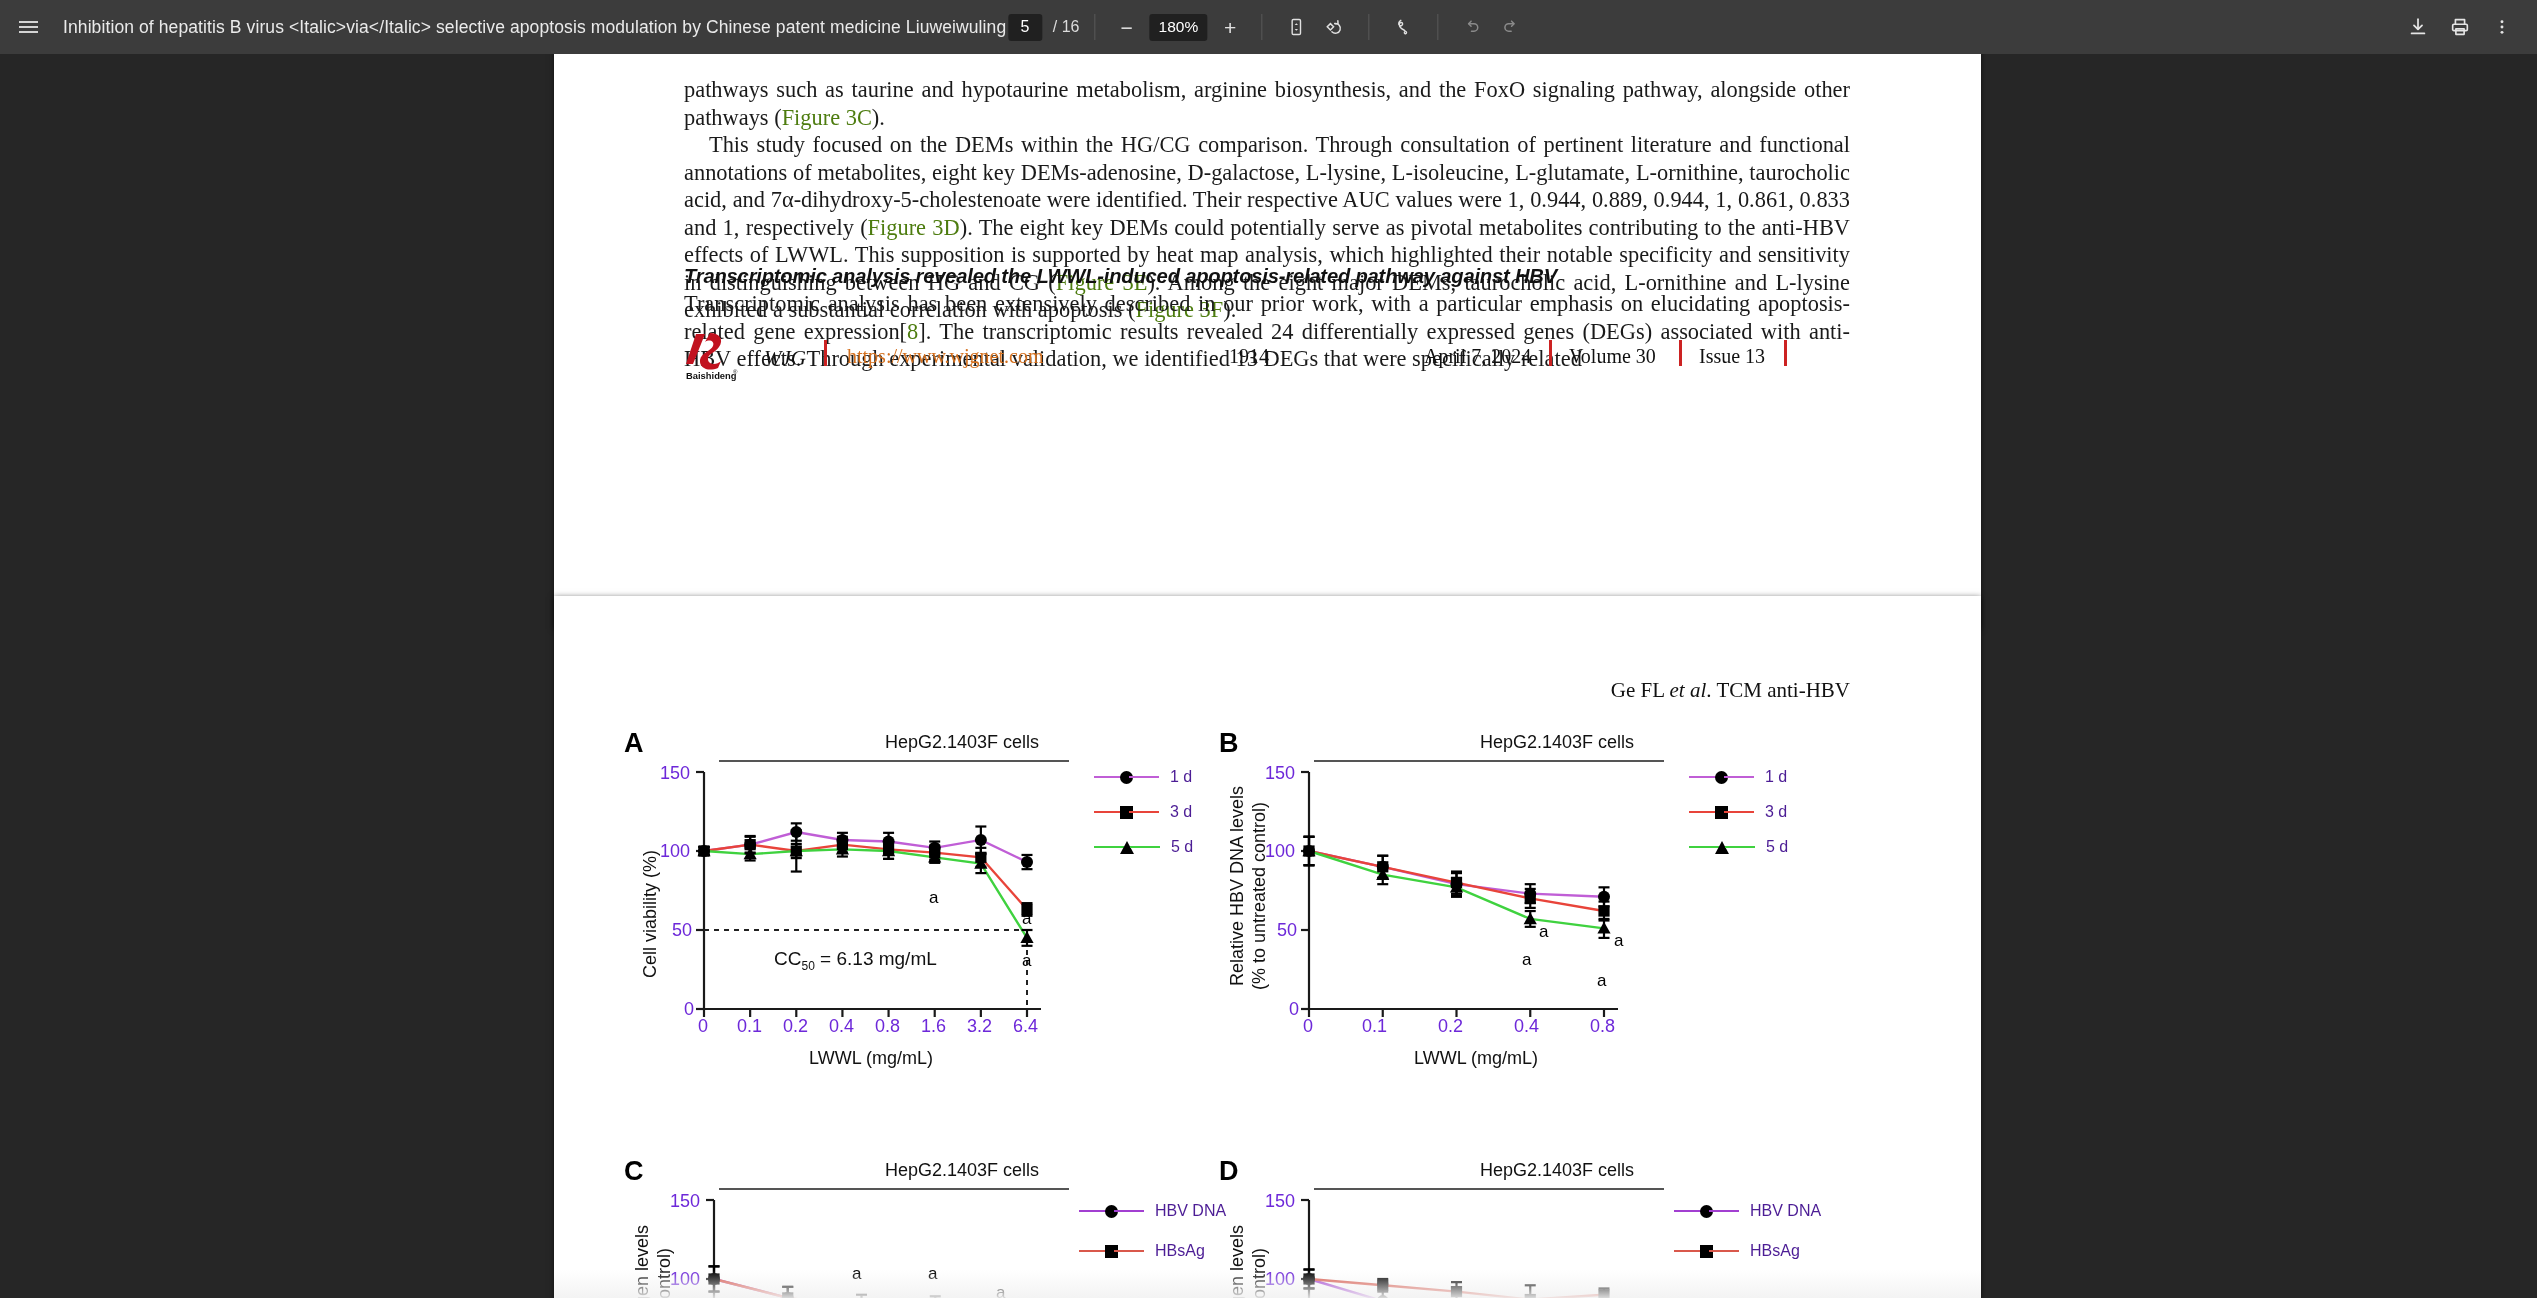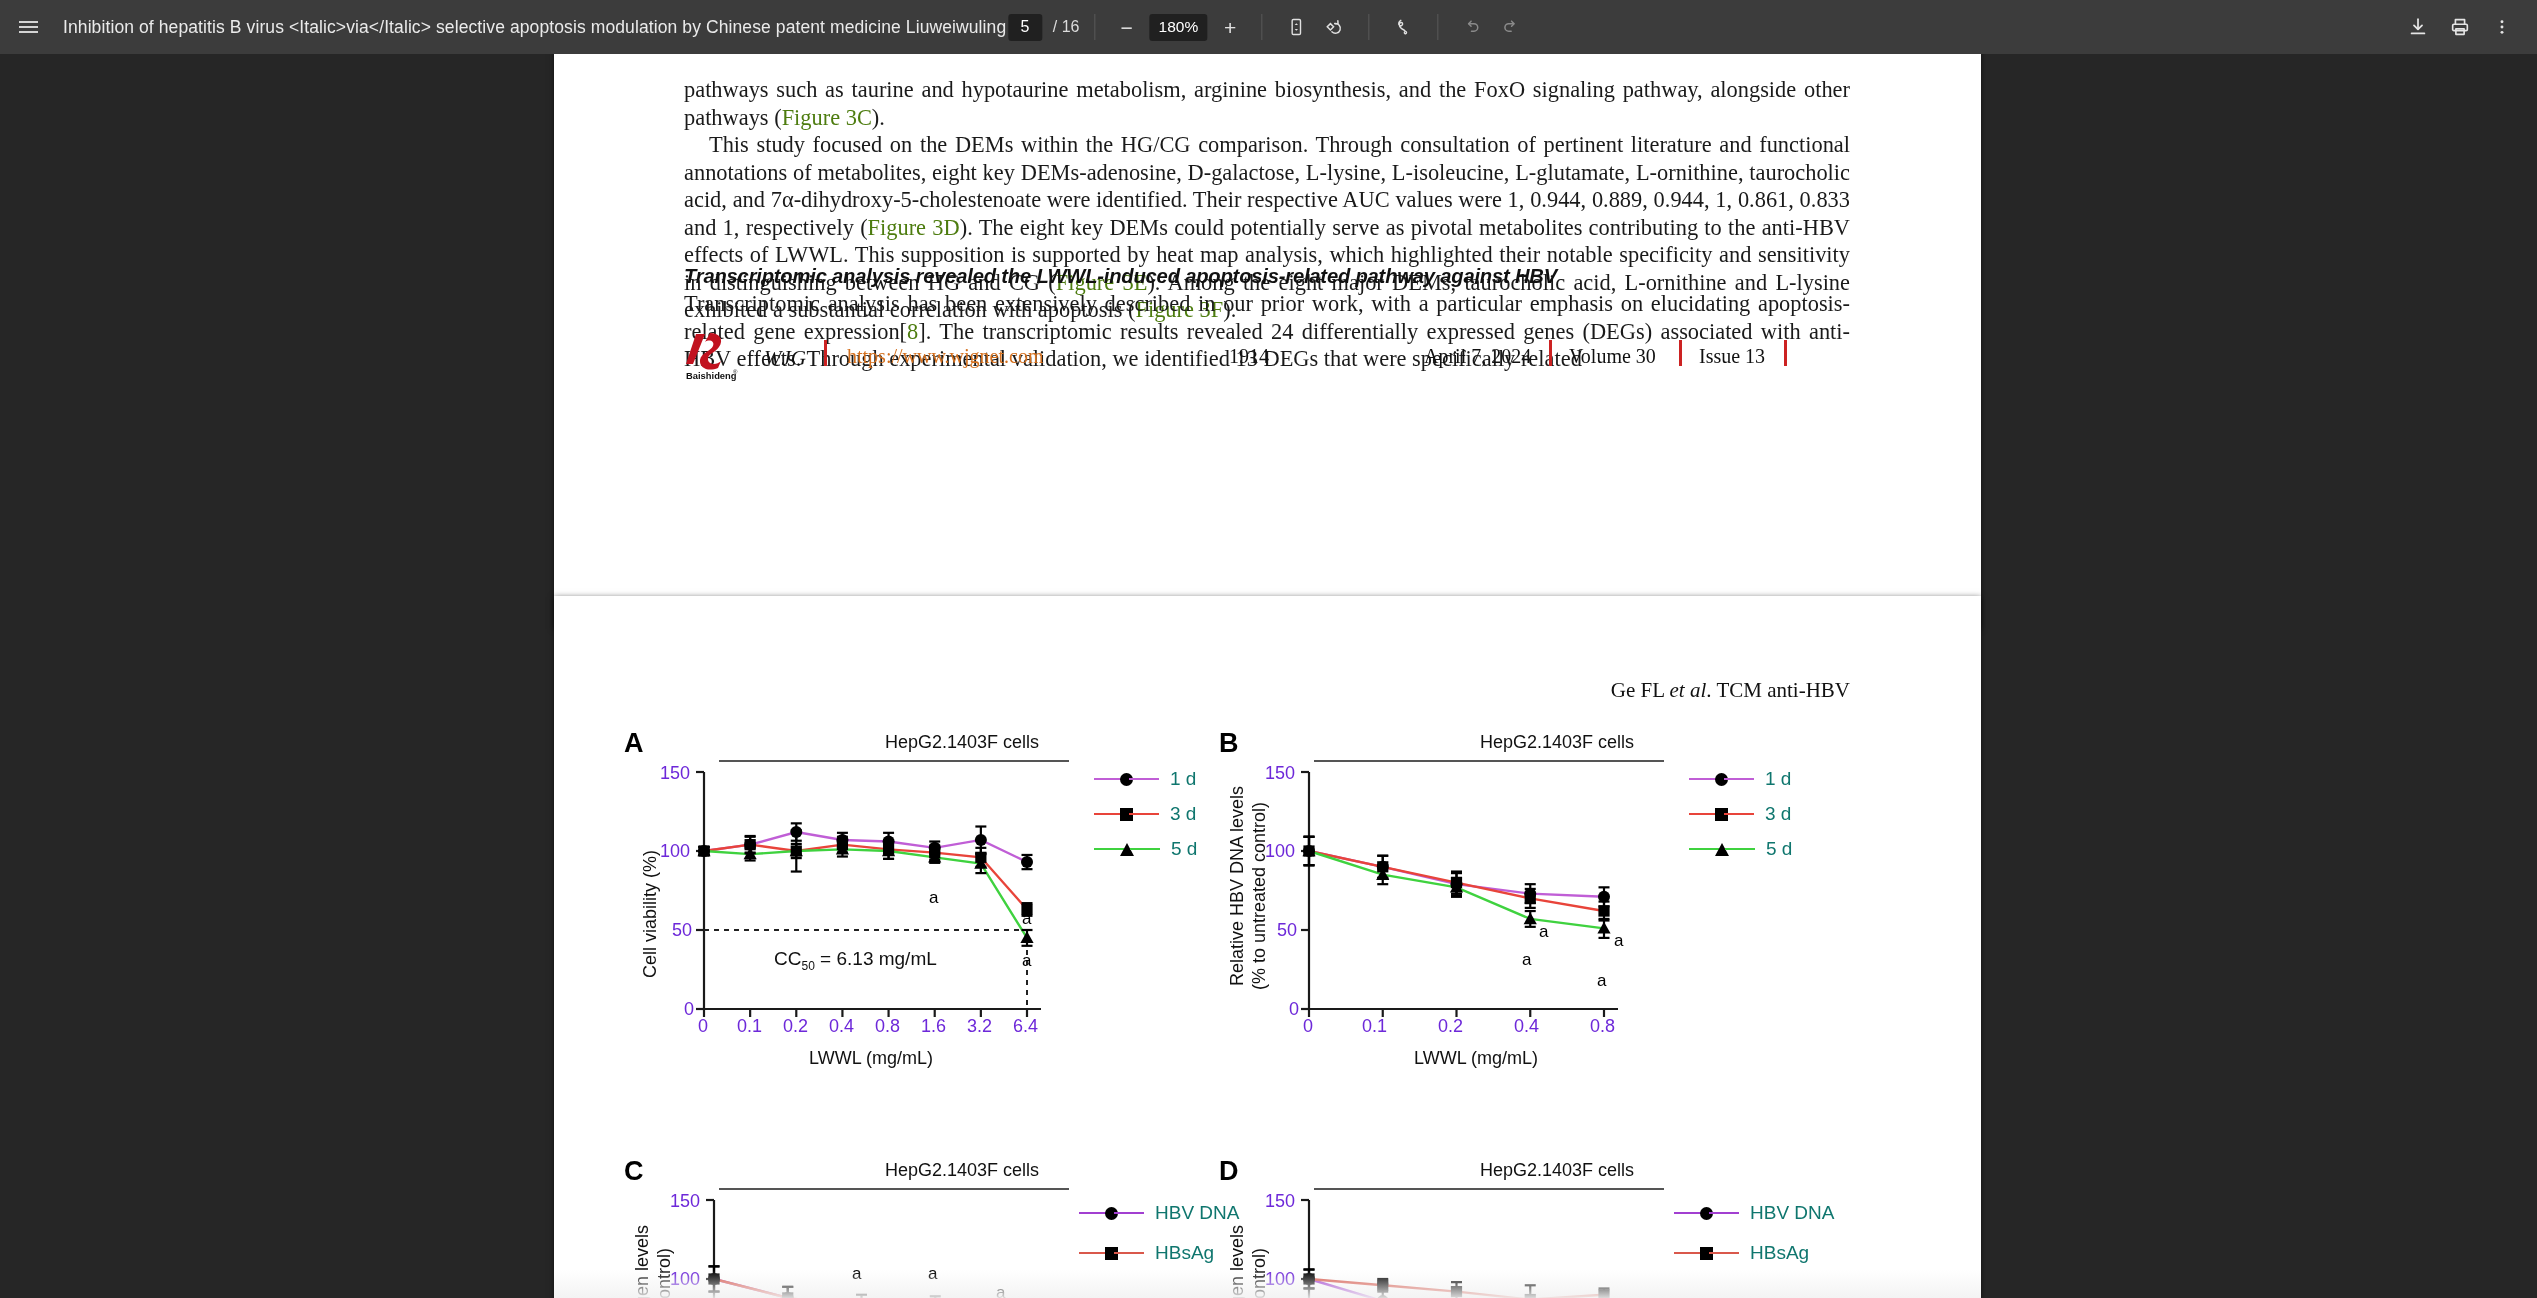--- a/index.html
+++ b/index.html
@@ -190,21 +190,21 @@
   .leg-line { width: 30px; height: 2px; }
   .leg-mk { width: 13px; height: 13px; background:#000; margin:0 -4px; }
   .leg-mk.circ { border-radius:50%; }
   .leg-mk.tri {
     width:0;height:0;background:transparent;
     border-left:7px solid transparent;border-right:7px solid transparent;
     border-bottom:13px solid #000;
   }
   .leg-text {
     font-family:"Liberation Sans", sans-serif;
-    font-size:19px; color:#0f766e; margin-left: 11px; white-space:nowrap;
+    font-size:16px; color:#4c1d95; margin-left: 11px; white-space:nowrap;
   }
   svg.plot { position:absolute; overflow:visible; }
   
   #fadebot {
     position:absolute; left:554px; width:1427px; bottom:0; height:28px;
     background: linear-gradient(to bottom, rgba(255,255,255,0), rgba(242,242,242,.9));
     pointer-events:none;
   }
 </style>
 </head>

